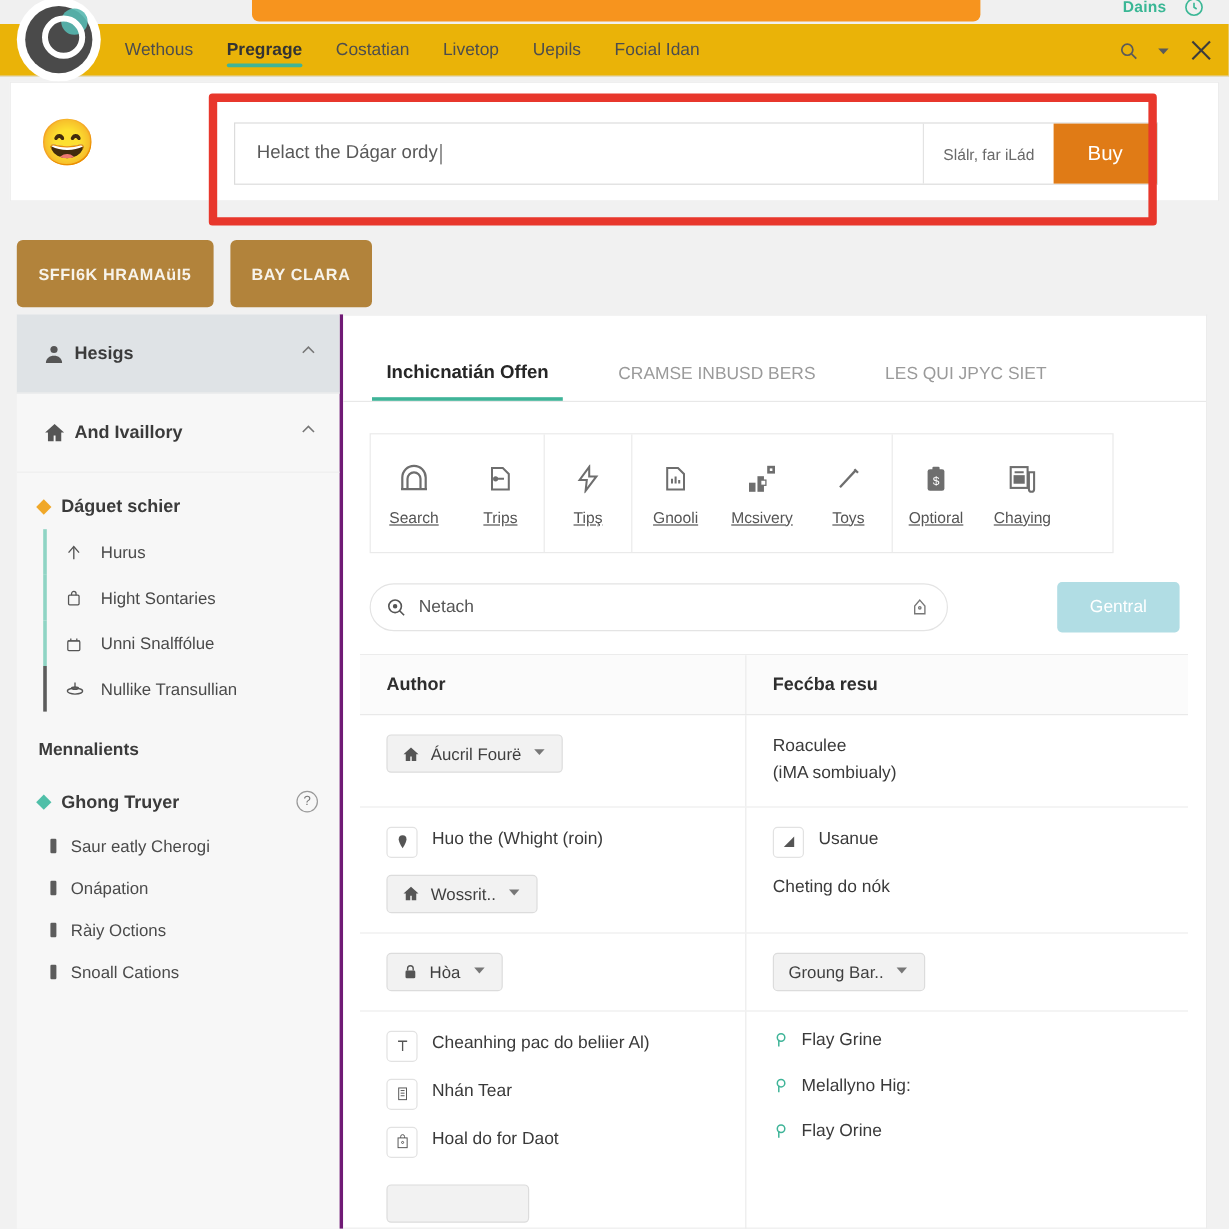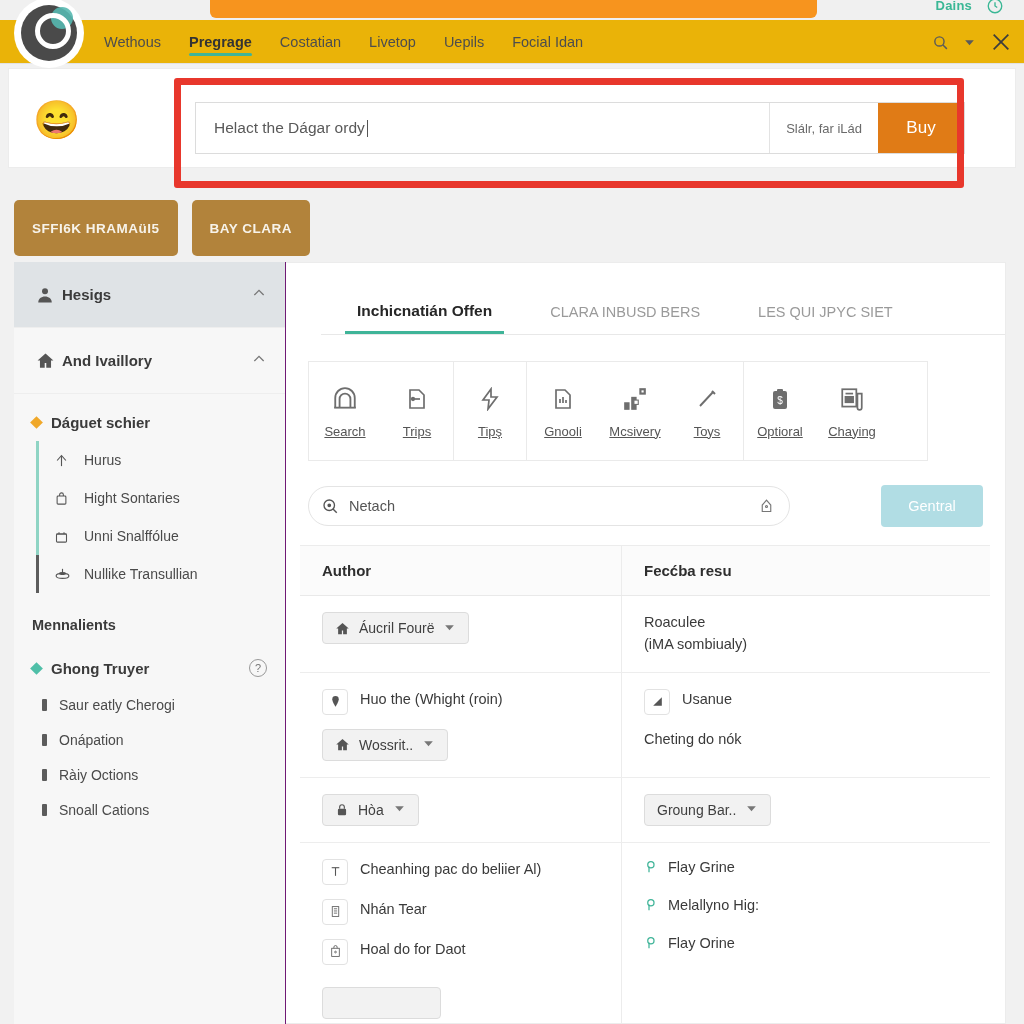--- a/index.html
+++ b/index.html
@@ -112,21 +112,21 @@
   }
   .btn-gold {
     background: #b2833b; color: #f7f3ea; border: none; border-radius: 5px;
     padding: 0 18px; height: 56px; font-size: 13.5px; font-weight: bold;
     letter-spacing: .5px; cursor: pointer; display:flex; align-items:center;
   }
 
   
   .sidebar {
     position: absolute; left: 14px; top: 262px; width: 272px; height: 762px;
-    background: #f7f7f7; border-right: 1px solid #701a75;
+    background: #f7f7f7; border-right: 3px solid #701a75;
   }
   .side-head {
     display: flex; align-items: center; height: 66px;
     padding: 0 18px 0 22px; cursor: pointer;
     border-bottom: 1px solid #eee;
   }
   .side-head.sel { background: #dfe3e6; }
   .side-head .sh-icon { width: 26px; color: #555; display:flex; align-items:center; }
   .side-head .sh-label { flex: 1; font-size: 15px; font-weight: bold; color: #3b3b3b; }
   .side-head .chev { color: #777; }
@@ -170,21 +170,21 @@
     padding: 24px 18px 6px 18px; font-size: 14.5px; font-weight: bold; color: #3b3b3b;
   }
 
   
   .main {
     position: absolute; left: 286px; top: 262px; width: 720px; height: 762px;
     background: #ffffff; border: 1px solid #ececec; border-left: none;
   }
   .tabs {
     display: flex; align-items: flex-end; height: 72px;
-    padding: 0 36px; border-bottom: 1px solid #e8e8e8; gap: 58px; margin-left: 35px;
+    padding: 0 36px; border-bottom: 1px solid #e8e8e8; gap: 58px;
   }
   .tab {
     padding-bottom: 14px; font-size: 14.5px; color: #9a9a9a; cursor: pointer;
     white-space: nowrap; position: relative;
   }
   .tab.active { color: #262626; font-weight: bold; font-size: 15.5px; }
   .tab.active::after {
     content:''; position:absolute; left:-12px; right:-12px; bottom:0;
     height: 3px; background: #3fb498;
   }
@@ -442,21 +442,21 @@
         <span class="bullet"></span>
         <span>Snoall Cations</span>
       </div>
     </div>
   </div>
 
   <div class="main">
 
     <div class="tabs">
       <div class="tab active">Inchicnatián Offen</div>
-      <div class="tab">CLARA INBUSD BERS</div>
+      <div class="tab">CRAMSE INBUSD BERS</div>
       <div class="tab">LES QUI JPYC SIET</div>
     </div>
 
     <div class="icon-bar">
       <div class="icon-grp">
         <div class="icon-cell">
           <span class="glyph">
             <svg width="26" height="26" viewBox="0 0 24 24" fill="none" stroke="currentColor" stroke-width="1.7">
                 <path d="M3 20V11a9 9 0 0 1 18 0v9"></path>
                 <path d="M7 20v-8a5 5 0 0 1 10 0v8"></path>

